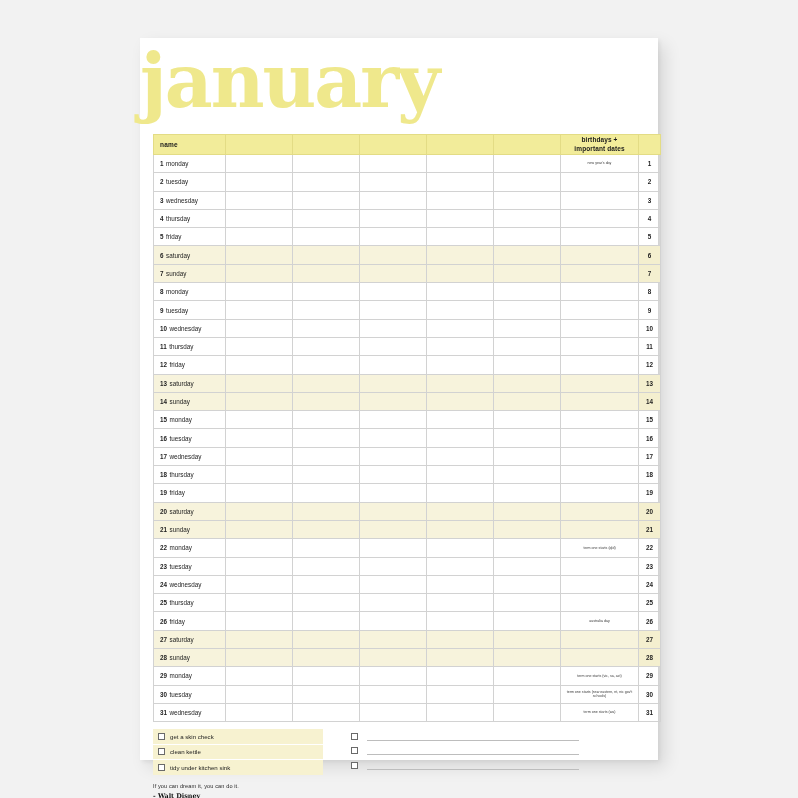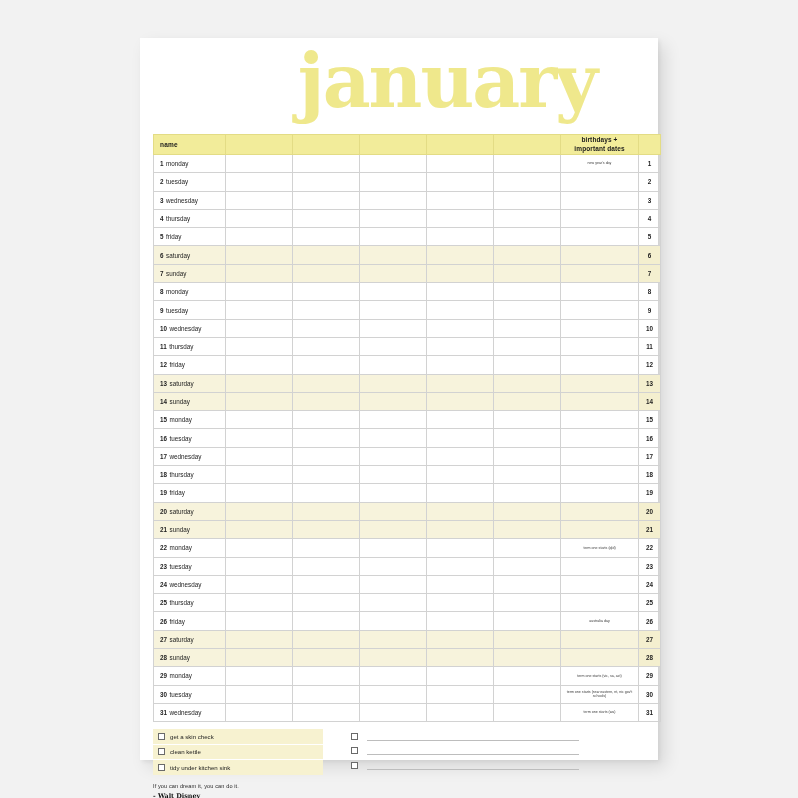--- a/index.html
+++ b/index.html
@@ -31,29 +31,27 @@
     box-shadow: 7px 7px 16px rgba(0,0,0,0.11),
                 2px 2px 4px rgba(0,0,0,0.06);
   }
 
   
   .month-title {
     position: absolute;
     left: 0;
     top: 6px;
     width: 518px;
-    text-align: center;
     font-family: "DejaVu Serif", "Liberation Serif", serif;
     font-weight: 700;
     font-size: 74px;
     line-height: 1;
     letter-spacing: -2px;
     color: #efe88c;
     user-select: none;
-    padding-left: 48px;
   }
 
   
   .grid {
     position: absolute;
     left: 13px;
     top: 96px;
     width: 492px;
     border-collapse: collapse;
     table-layout: fixed;

